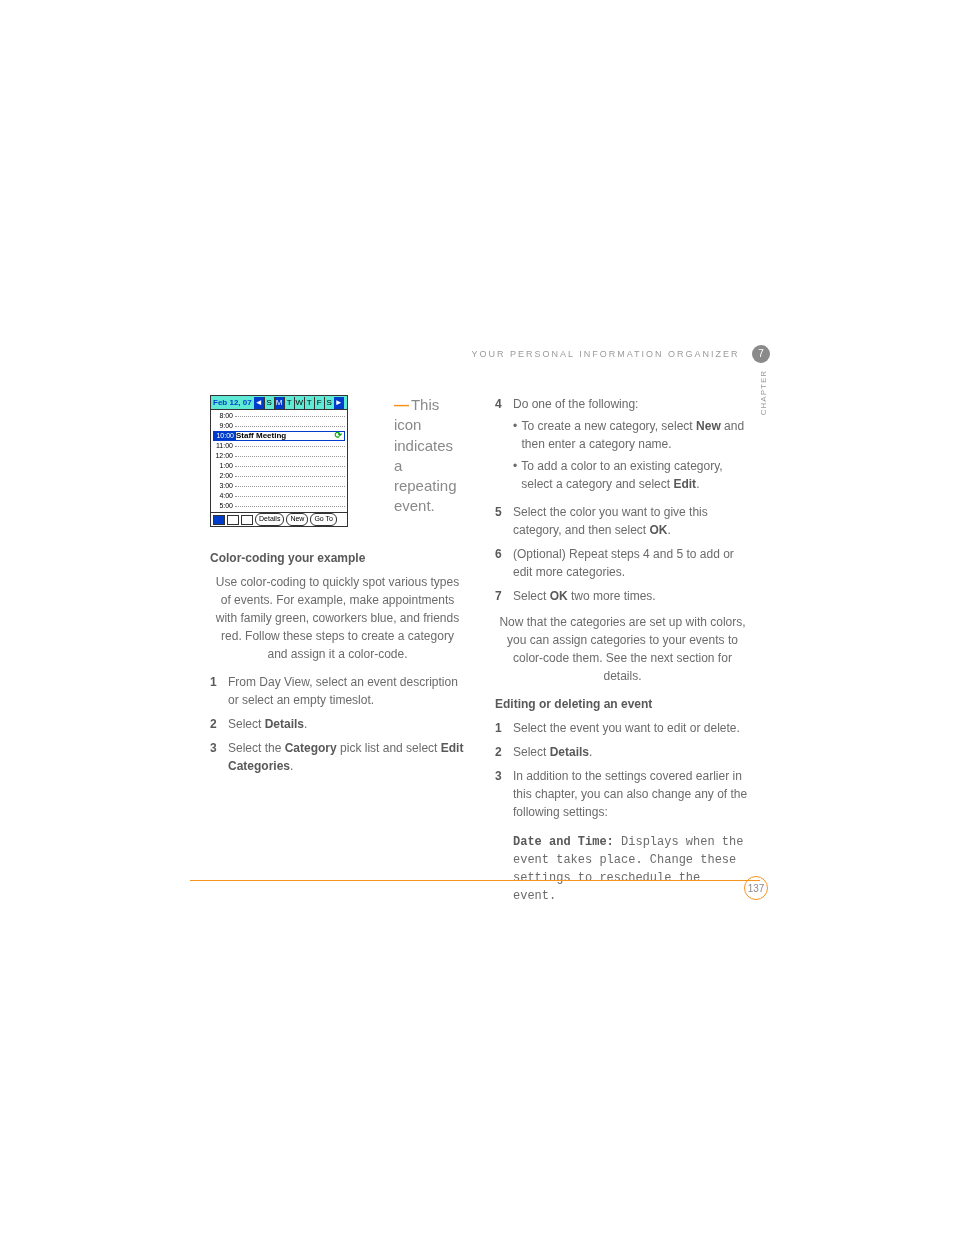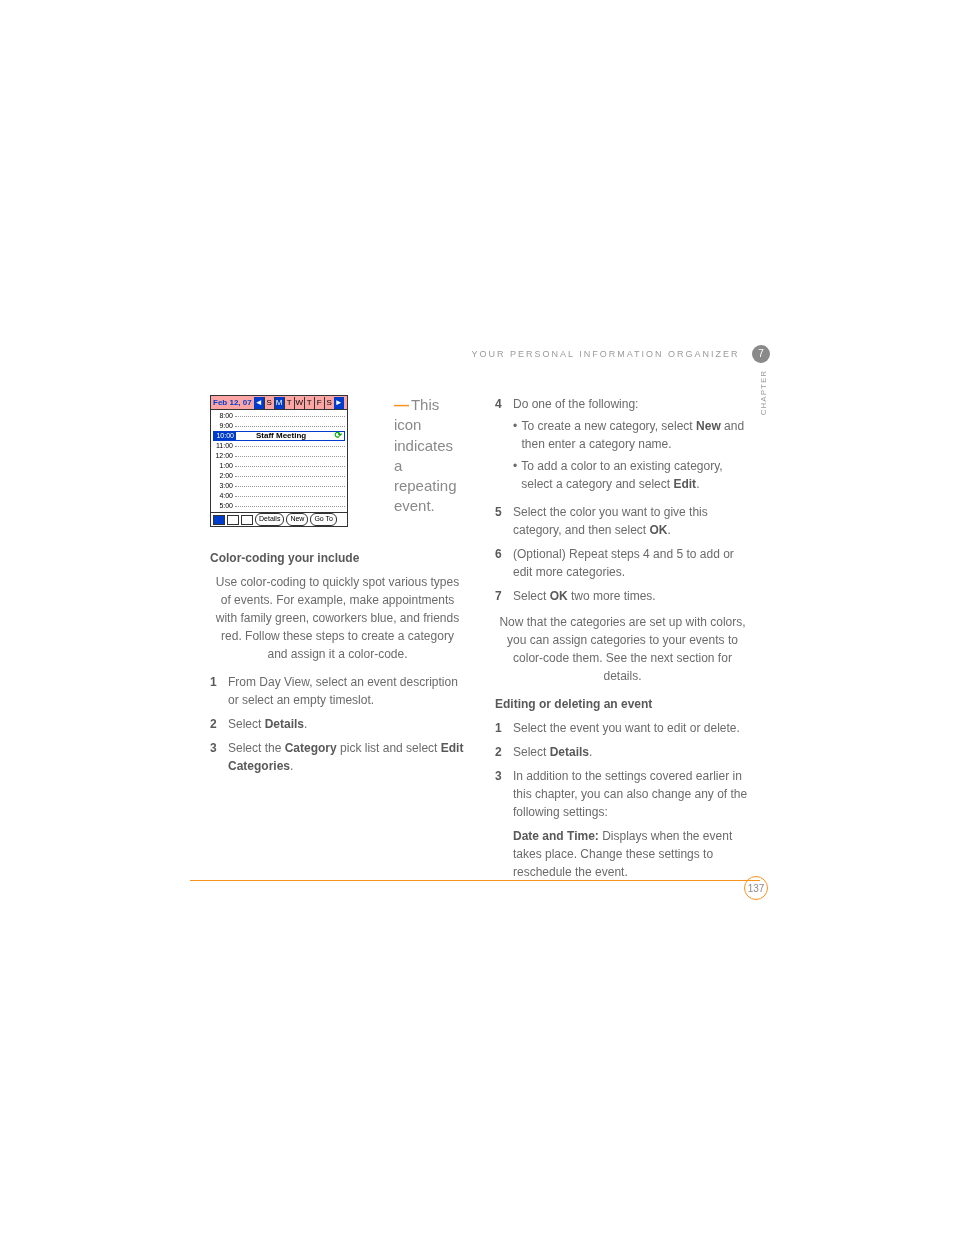--- a/index.html
+++ b/index.html
@@ -70,34 +70,34 @@
   .device {
     width: 155px;
     border: 1px solid #333;
     background: #fff;
     font-size: 8px;
     color: #000;
   }
   .dev-titlebar {
     display: flex;
     align-items: center;
-    background: #fca5a5;
+    background: #5eead4;
     border-bottom: 1px solid #333;
     height: 14px;
   }
   .dev-date { color: #003ccc; font-weight: bold; padding: 0 2px; font-size: 8px; }
   .dev-arrow { background: #003ccc; color: #fff; width: 10px; text-align: center; font-weight: bold; font-size: 8px; line-height: 12px; }
   .dev-day { width: 10px; text-align: center; border-left: 1px solid #333; font-size: 8px; line-height: 12px; }
   .dev-day.sel { background: #003ccc; color: #fff; }
   .dev-body { padding: 1px 2px; }
   .dev-row { display: flex; align-items: center; height: 10px; }
   .dev-time { width: 22px; font-size: 7px; text-align: right; padding-right: 2px; }
   .dev-line { flex: 1; border-bottom: 1px dotted #999; height: 1px; }
   .dev-row.hl .dev-time { background: #003ccc; color: #fff; }
-  .dev-row.hl .dev-ev { font-weight: bold; font-size: 8px; padding-left: 20px; }
+  .dev-row.hl .dev-ev { font-weight: bold; font-size: 8px; padding-left: 0; }
   .dev-row.hl { border: 1px solid #003ccc; }
   .dev-repeat { color: #0a0; font-weight: bold; padding: 0 2px; font-size: 9px; }
   .dev-bottom { display: flex; align-items: center; border-top: 1px solid #333; height: 14px; gap: 2px; padding: 0 2px; }
   .dev-icon { width: 12px; height: 10px; border: 1px solid #333; font-size: 6px; text-align: center; }
   .dev-icon.blue { background: #003ccc; }
   .dev-btn { border: 1px solid #333; border-radius: 6px; padding: 0 3px; font-size: 7px; }
   .callout {
     font-size: 15px;
     color: #8a8a8a;
     line-height: 1.35;
@@ -233,21 +233,21 @@
             <span class="dev-icon"></span>
             <span class="dev-btn">Details</span>
             <span class="dev-btn">New</span>
             <span class="dev-btn">Go To</span>
           </div>
         </div>
         <div class="callout"><span class="callout-line">—</span><span>This icon indicates a repeating event.</span></div>
       </div>
 
 
-      <div class="subhead">Color-coding your include</div>
+      <div class="subhead">Color-coding your example</div>
       <div class="para">Use color-coding to quickly spot various types of events. For example, make appointments with family green, coworkers blue, and friends red. Follow these steps to create a category and assign it a color-code.</div>
       <ol class="ol">
         <li>
             <span class="num">1</span>
             <span class="txt">From Day View, select an event description or select an empty timeslot.</span>
           </li>
         <li>
             <span class="num">2</span>
             <span class="txt"><span>Select </span><span class="b">Details</span><span>.</span></span>
           </li>
@@ -299,21 +299,21 @@
             <span class="txt">Select the event you want to edit or delete.</span>
           </li>
         <li>
             <span class="num">2</span>
             <span class="txt"><span>Select </span><span class="b">Details</span><span>.</span></span>
           </li>
         <li>
             <span class="num">3</span>
           <span class="txt">
             <span>In addition to the settings covered earlier in this chapter, you can also change any of the following settings:</span>
-            <div style="margin-top:6px;"><span class="b">Date and Time:</span><span> Displays when the event takes place. Change these settings to reschedule the event.</span></div>
+            <div style="margin-top:12px;font-family:Liberation Mono, monospace;"><span class="b">Date and Time:</span><span> Displays when the event takes place. Change these settings to reschedule the event.</span></div>
           </span>
         </li>
       </ol>
     </div>
   </div>
 </div>
 
 <div class="footer-rule"></div>
 <div class="page-num">137</div>
 

